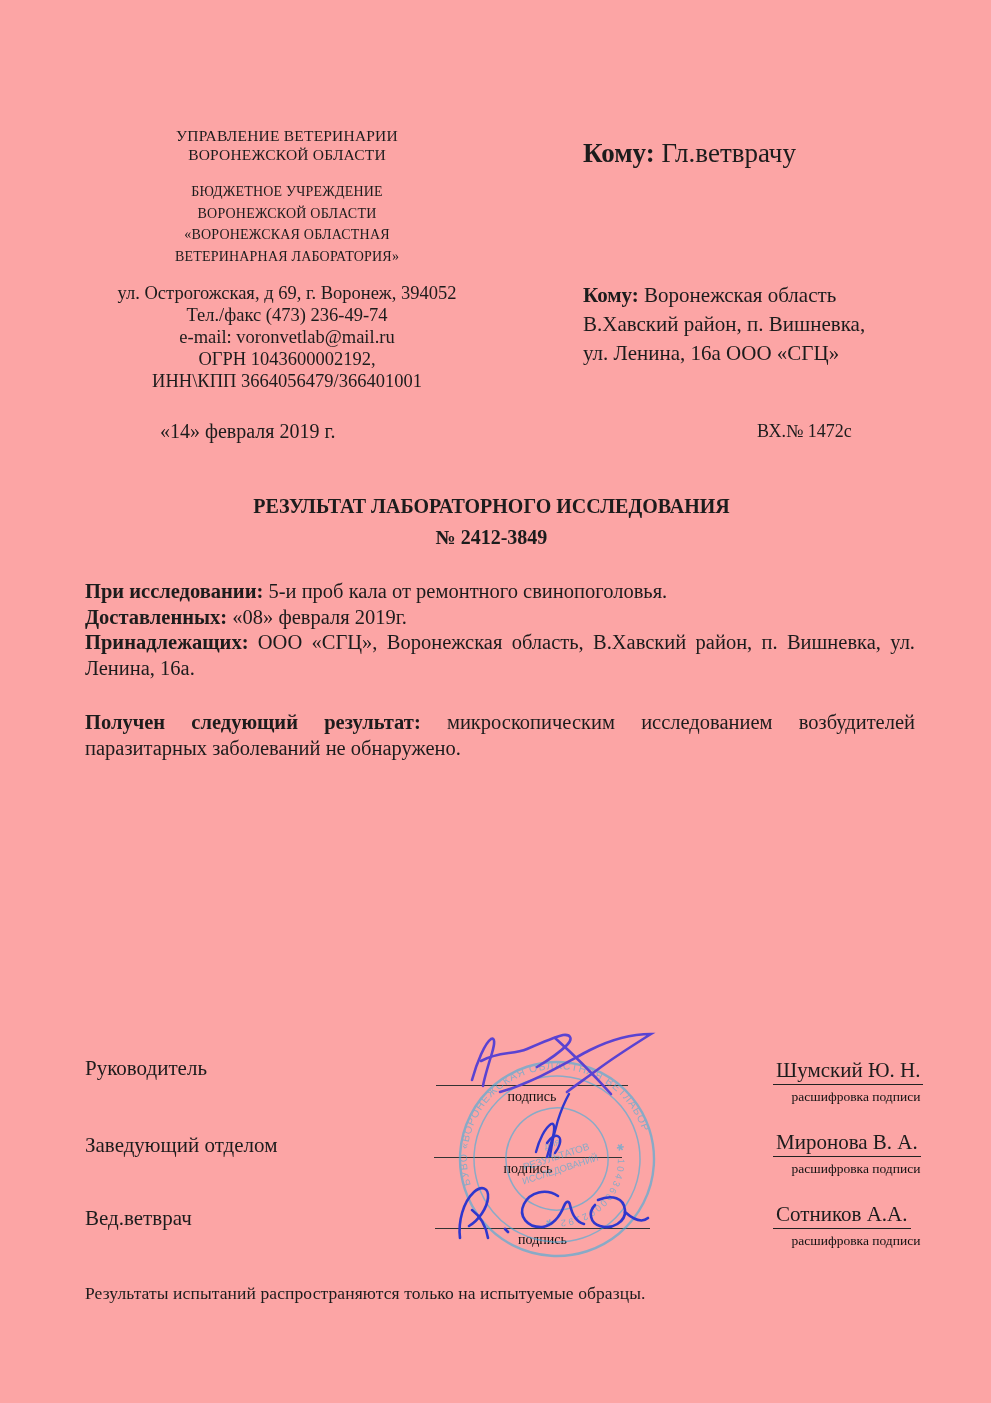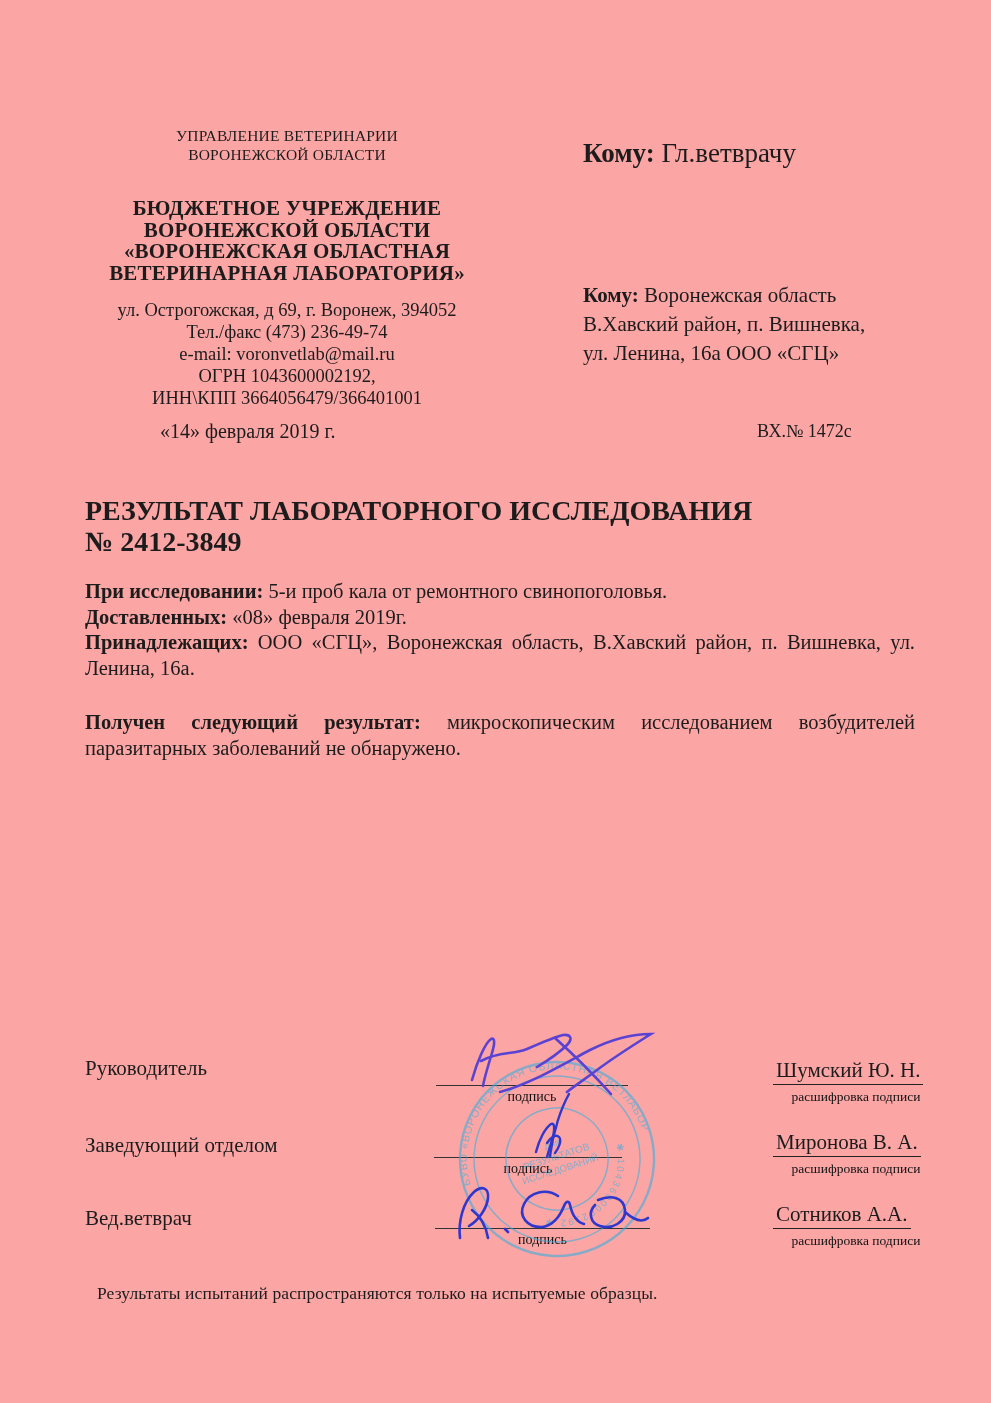--- a/index.html
+++ b/index.html
@@ -4,44 +4,44 @@
 <style>
   html,body{margin:0;padding:0;background:#ffffff;}
   .page{
     position:relative;width:991px;height:1403px;background:#fca5a5;
     font-family:"Liberation Serif","DejaVu Serif",serif;color:#1c1c1c;overflow:hidden;
   }
   .abs{position:absolute;}
   
   .sender{left:82px;top:126px;width:410px;text-align:center;}
   .authority{font-size:15.5px;line-height:19px;letter-spacing:.2px;}
-  .orgname{margin-top:34px;font-weight:bold;font-size:21px;line-height:21.5px;letter-spacing:.2px;}
+  .orgname{margin-top:17px;font-weight:normal;font-size:14px;line-height:21.5px;letter-spacing:.2px;}
   .contacts{margin-top:15px;font-size:18.5px;line-height:22px;}
   .date{left:160px;top:420px;font-size:20px;}
   
   .to-line{left:583px;top:138px;font-size:27px;}
   .where{left:583px;top:281px;width:340px;font-size:21px;line-height:29px;}
   .vx{left:757px;top:421px;font-size:18px;font-weight:normal;}
   b.lead{font-weight:bold;}
   
-  .title{left:85px;top:495px;width:845px;text-align:left;font-weight:bold;font-size:28px;}
+  .title{left:69px;top:495px;width:845px;text-align:center;font-weight:bold;font-size:20px;}
   .title.t2{top:526px;}
   
   .body{left:85px;top:579px;width:830px;font-size:20.5px;line-height:25.5px;}
   .body p{margin:0;}
   .body p.just{text-align:justify;text-align-last:left;}
   .body p.gap{margin-top:29px;}
   
   .role{left:85px;font-size:21px;}
   .sigline{border-top:1.8px solid #333;height:0;}
   .smallcap{font-size:14px;text-align:center;color:#111;}
   .name{font-size:21px;border-bottom:1.6px solid #222;padding:0 3px 1px 3px;white-space:nowrap;}
   .namecap{width:170px;font-size:13.5px;text-align:center;color:#111;}
   
-  .footer{left:85px;top:1283px;font-size:17.5px;letter-spacing:.1px;margin-left:12px;}
+  .footer{left:85px;top:1283px;font-size:17.5px;letter-spacing:.1px;}
   
   .stamp-svg{left:454px;top:1056px;opacity:.58;}
   .stamp-svg text{font-family:"Liberation Sans","DejaVu Sans",sans-serif;}
   .ink{pointer-events:none;}
 </style>
 </head>
 <body>
 
 <div class="page">
 

